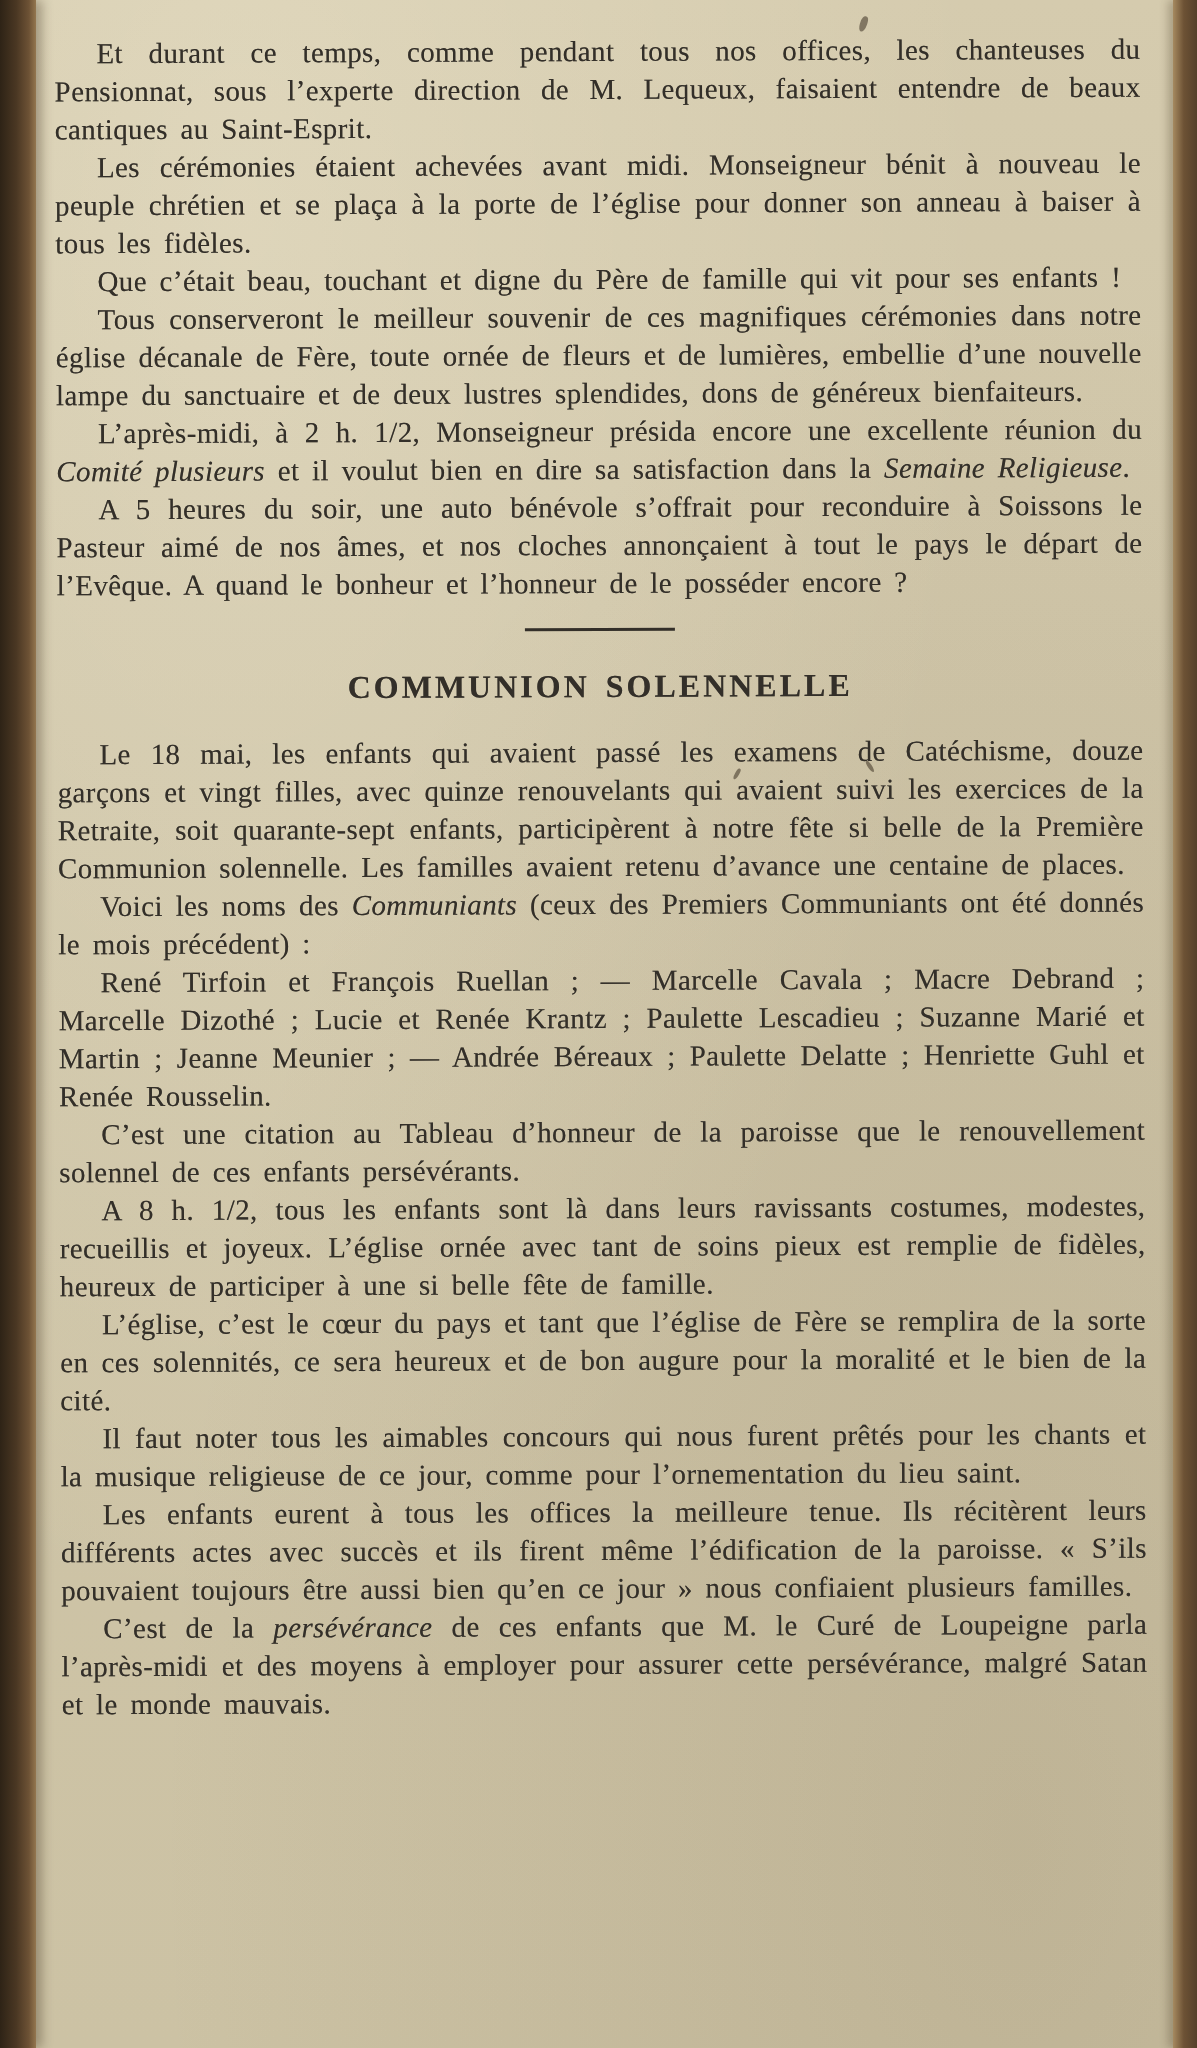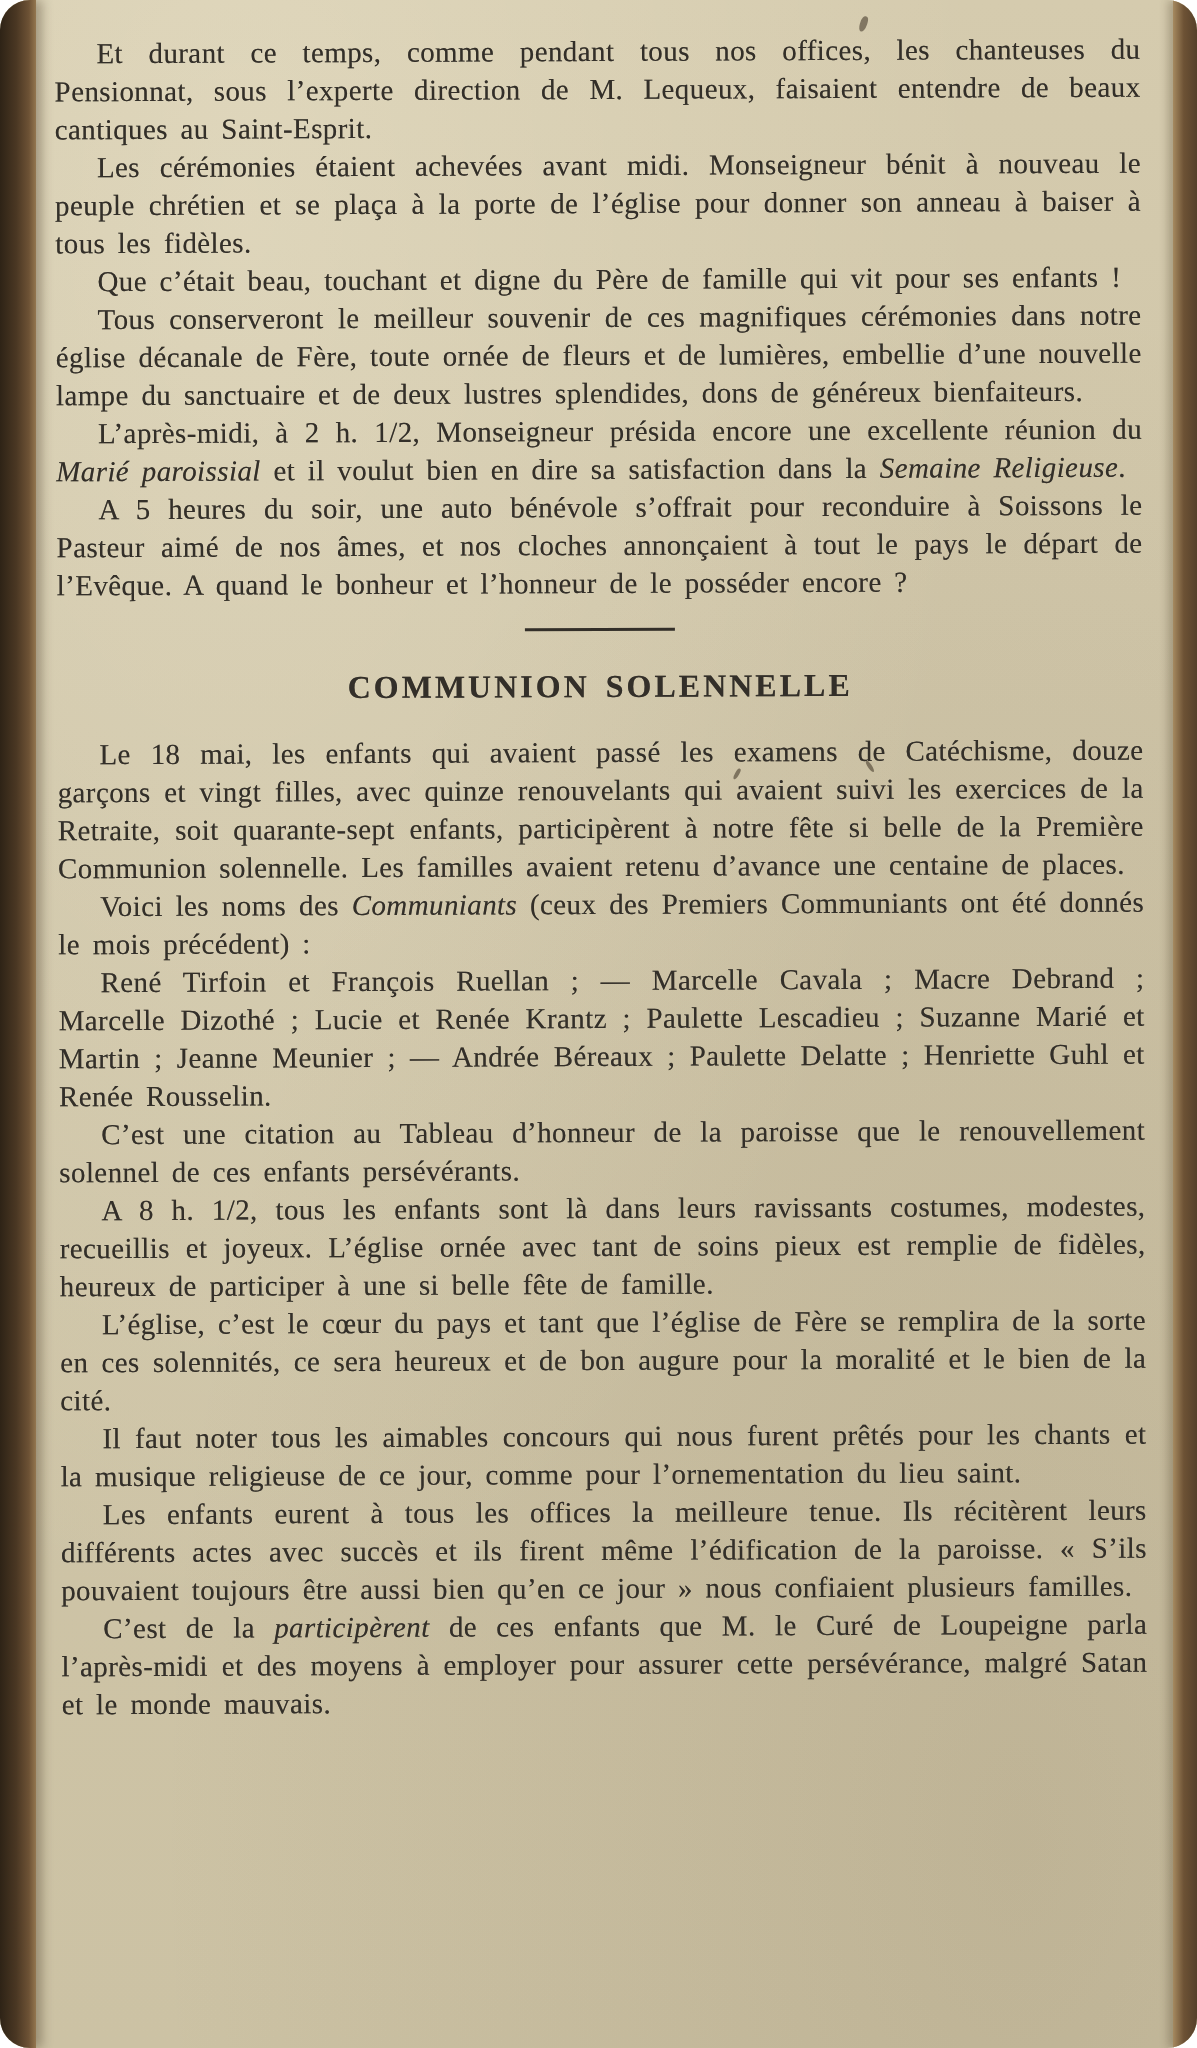--- a/index.html
+++ b/index.html
@@ -3,21 +3,20 @@
 <meta charset="utf-8">
 <style>
   html, body { margin: 0; padding: 0; }
   .scan {
     position: relative;
     width: 1197px;
     height: 2048px;
     overflow: hidden;
     background: var(--paper, #cfc5a8);
     font-family: "Liberation Serif", serif;
-    border-radius: 30px;
   }
   .paper {
     position: absolute; inset: 0;
     background:
       radial-gradient(ellipse at 20% 10%, rgba(255,250,230,0.25), rgba(0,0,0,0) 55%),
       radial-gradient(ellipse at 85% 90%, rgba(90,70,40,0.12), rgba(0,0,0,0) 60%),
       linear-gradient(180deg, #d5cbae 0%, var(--paper, #cfc5a8) 35%, #ccc2a4 100%);
   }
   .edge-left {
     position: absolute; left: 0; top: 0; bottom: 0; width: 36px;
@@ -79,33 +78,33 @@
   <span class="speck s1"></span>
   <span class="speck s2"></span>
   <span class="speck s3"></span>
 
   <div class="textblock">
     <div>
         <p><span>Et durant ce temps, comme pendant tous nos offices, les chanteuses du Pensionnat, sous l’experte direction de M. Lequeux, faisaient entendre de beaux cantiques au Saint-Esprit.</span></p>
         <p><span>Les cérémonies étaient achevées avant midi. Monseigneur bénit à nouveau le peuple chrétien et se plaça à la porte de l’église pour donner son anneau à baiser à tous les fidèles.</span></p>
         <p><span>Que c’était beau, touchant et digne du Père de famille qui vit pour ses enfants !</span></p>
         <p><span>Tous conserveront le meilleur souvenir de ces magnifiques cérémonies dans notre église décanale de Fère, toute ornée de fleurs et de lumières, embellie d’une nouvelle lampe du sanctuaire et de deux lustres splendides, dons de généreux bienfaiteurs.</span></p>
-        <p><span>L’après-midi, à 2 h. 1/2, Monseigneur présida encore une excellente réunion du </span><i>Marié paroissial</i><span> et il voulut bien en dire sa satisfaction dans la </span><i>Semaine Religieuse</i><span>.</span></p>
+        <p><span>L’après-midi, à 2 h. 1/2, Monseigneur présida encore une excellente réunion du </span><i>Comité plusieurs</i><span> et il voulut bien en dire sa satisfaction dans la </span><i>Semaine Religieuse</i><span>.</span></p>
         <p><span>A 5 heures du soir, une auto bénévole s’offrait pour reconduire à Soissons le Pasteur aimé de nos âmes, et nos cloches annonçaient à tout le pays le départ de l’Evêque. A quand le bonheur et l’honneur de le posséder encore ?</span></p>
       </div>
 
     <div class="divider"></div>
 
     <h1 class="section-heading">COMMUNION SOLENNELLE</h1>
 
     <div>
         <p><span>Le 18 mai, les enfants qui avaient passé les examens de Catéchisme, douze garçons et vingt filles, avec quinze renouvelants qui avaient suivi les exercices de la Retraite, soit quarante-sept enfants, participèrent à notre fête si belle de la Première Communion solennelle. Les familles avaient retenu d’avance une centaine de places.</span></p>
         <p><span>Voici les noms des </span><i>Communiants</i><span> (ceux des Premiers Communiants ont été donnés le mois précédent) :</span></p>
         <p><span>René Tirfoin et François Ruellan ; — Marcelle Cavala ; Macre Debrand ; Marcelle Dizothé ; Lucie et Renée Krantz ; Paulette Lescadieu ; Suzanne Marié et Martin ; Jeanne Meunier ; — Andrée Béreaux ; Paulette Delatte ; Henriette Guhl et Renée Rousselin.</span></p>
         <p><span>C’est une citation au Tableau d’honneur de la paroisse que le renouvellement solennel de ces enfants persévérants.</span></p>
         <p><span>A 8 h. 1/2, tous les enfants sont là dans leurs ravissants costumes, modestes, recueillis et joyeux. L’église ornée avec tant de soins pieux est remplie de fidèles, heureux de participer à une si belle fête de famille.</span></p>
         <p><span>L’église, c’est le cœur du pays et tant que l’église de Fère se remplira de la sorte en ces solennités, ce sera heureux et de bon augure pour la moralité et le bien de la cité.</span></p>
         <p><span>Il faut noter tous les aimables concours qui nous furent prêtés pour les chants et la musique religieuse de ce jour, comme pour l’ornementation du lieu saint.</span></p>
         <p><span>Les enfants eurent à tous les offices la meilleure tenue. Ils récitèrent leurs différents actes avec succès et ils firent même l’édification de la paroisse. « S’ils pouvaient toujours être aussi bien qu’en ce jour » nous confiaient plusieurs familles.</span></p>
-        <p><span>C’est de la </span><i>participèrent</i><span> de ces enfants que M. le Curé de Loupeigne parla l’après-midi et des moyens à employer pour assurer cette persévérance, malgré Satan et le monde mauvais.</span></p>
+        <p><span>C’est de la </span><i>persévérance</i><span> de ces enfants que M. le Curé de Loupeigne parla l’après-midi et des moyens à employer pour assurer cette persévérance, malgré Satan et le monde mauvais.</span></p>
       </div>
   </div>
 </div>
 
 </body></html>

